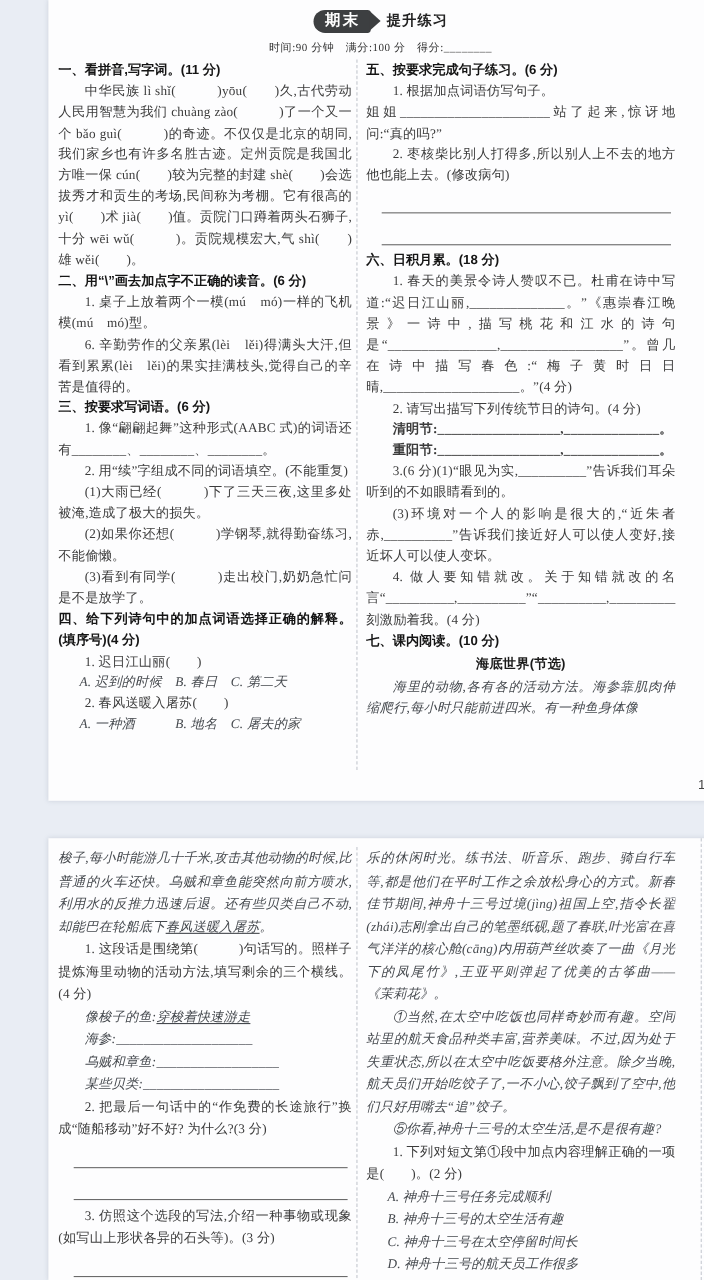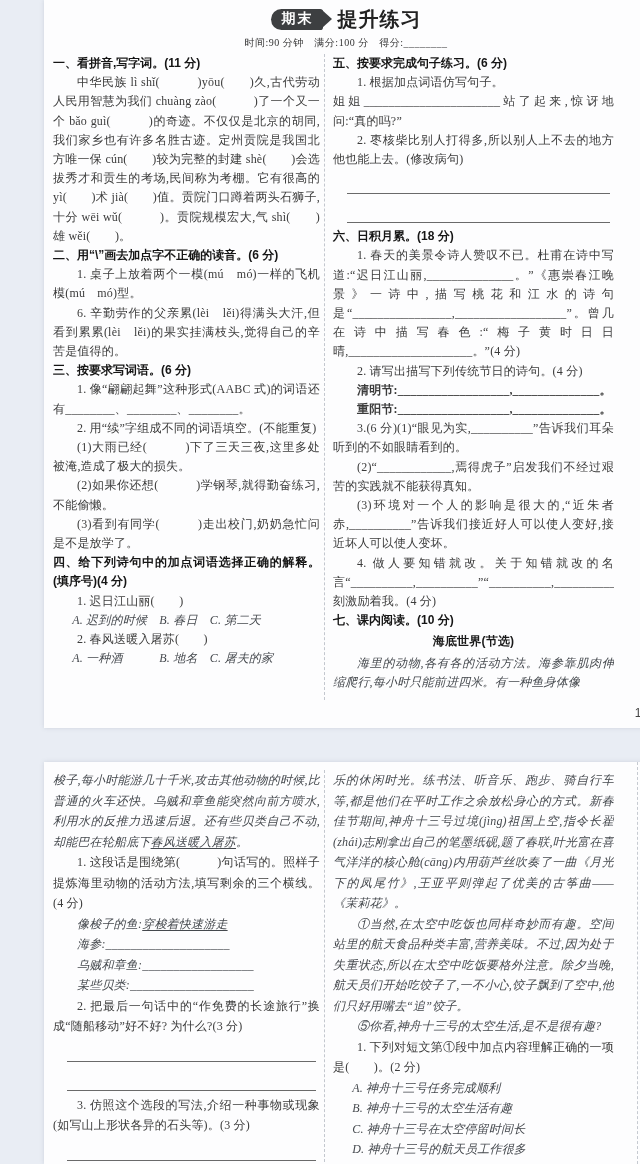--- a/index.html
+++ b/index.html
@@ -27,21 +27,21 @@
     font-family:"Liberation Sans","DejaVu Sans",sans-serif;font-weight:bold;
     font-size:14px;letter-spacing:2px;
     padding:1px 9px 2px 11px;border-radius:11px 3px 3px 11px;
   }
   .badge-arrow{
     width:0;height:0;border-top:9px solid transparent;border-bottom:9px solid transparent;
     border-left:10px solid #3d3f41;margin-left:-1px;
   }
   .title{
     font-family:"Liberation Sans","DejaVu Sans",sans-serif;font-weight:bold;
-    font-size:20px;color:#222;margin-left:6px;letter-spacing:1px;
+    font-size:13px;color:#222;margin-left:6px;letter-spacing:1px;
   }
   .meta{
     text-align:center;font-size:10px;color:#333;margin-top:4px;letter-spacing:.5px;
   }
   .cols{display:flex;padding:4px 34px 0 9px;}
   .page1 .cols{height:646px;overflow:hidden;}
   .page2 .cols{height:392px;overflow:hidden;}
   .colL{width:271px;flex:none;padding-right:4px;box-sizing:border-box;overflow:hidden;}
   .colR{flex:1;border-left:1px dashed #c3c7ce;padding-left:8px;overflow:hidden;}
   .blk{font-size:12px;line-height:19.2px;letter-spacing:.2px;text-align:justify;}
@@ -107,21 +107,20 @@
         <div class="blk pc">姐姐______________________站了起来,惊讶地问:“真的吗?”</div>
         <div class="blk p">2. 枣核柴比别人打得多,所以别人上不去的地方他也能上去。(修改病句)</div>
         <div class="blk ansline"></div>
         <div class="blk ansline"></div>
         <div class="blk h">六、日积月累。(18 分)</div>
         <div class="blk p">1. 春天的美景令诗人赞叹不已。杜甫在诗中写道:“迟日江山丽,______________。”《惠崇春江晚景》一诗中,描写桃花和江水的诗句是“________________,__________________”。曾几在诗中描写春色:“梅子黄时日日晴,____________________。”(4 分)</div>
         <div class="blk p">2. 请写出描写下列传统节日的诗句。(4 分)</div>
         <div class="blk fill">清明节:__________________,______________。</div>
         <div class="blk fill">重阳节:__________________,______________。</div>
         <div class="blk p">3.(6 分)(1)“眼见为实,__________”告诉我们耳朵听到的不如眼睛看到的。</div>
-        <div class="blk p">(2)“____________,焉得虎子”启发我们不经过艰苦的实践就不能获得真知。</div>
         <div class="blk p">(3)环境对一个人的影响是很大的,“近朱者赤,__________”告诉我们接近好人可以使人变好,接近坏人可以使人变坏。</div>
         <div class="blk p">4. 做人要知错就改。关于知错就改的名言“__________,__________”“__________,__________”时刻激励着我。(4 分)</div>
         <div class="blk h">七、课内阅读。(10 分)</div>
         <div class="blk c">海底世界(节选)</div>
         <div class="blk k">海里的动物,各有各的活动方法。海参靠肌肉伸缩爬行,每小时只能前进四米。有一种鱼身体像</div>
       </div>
   </div>
   <div class="pageno">19</div>
 </div>
 

